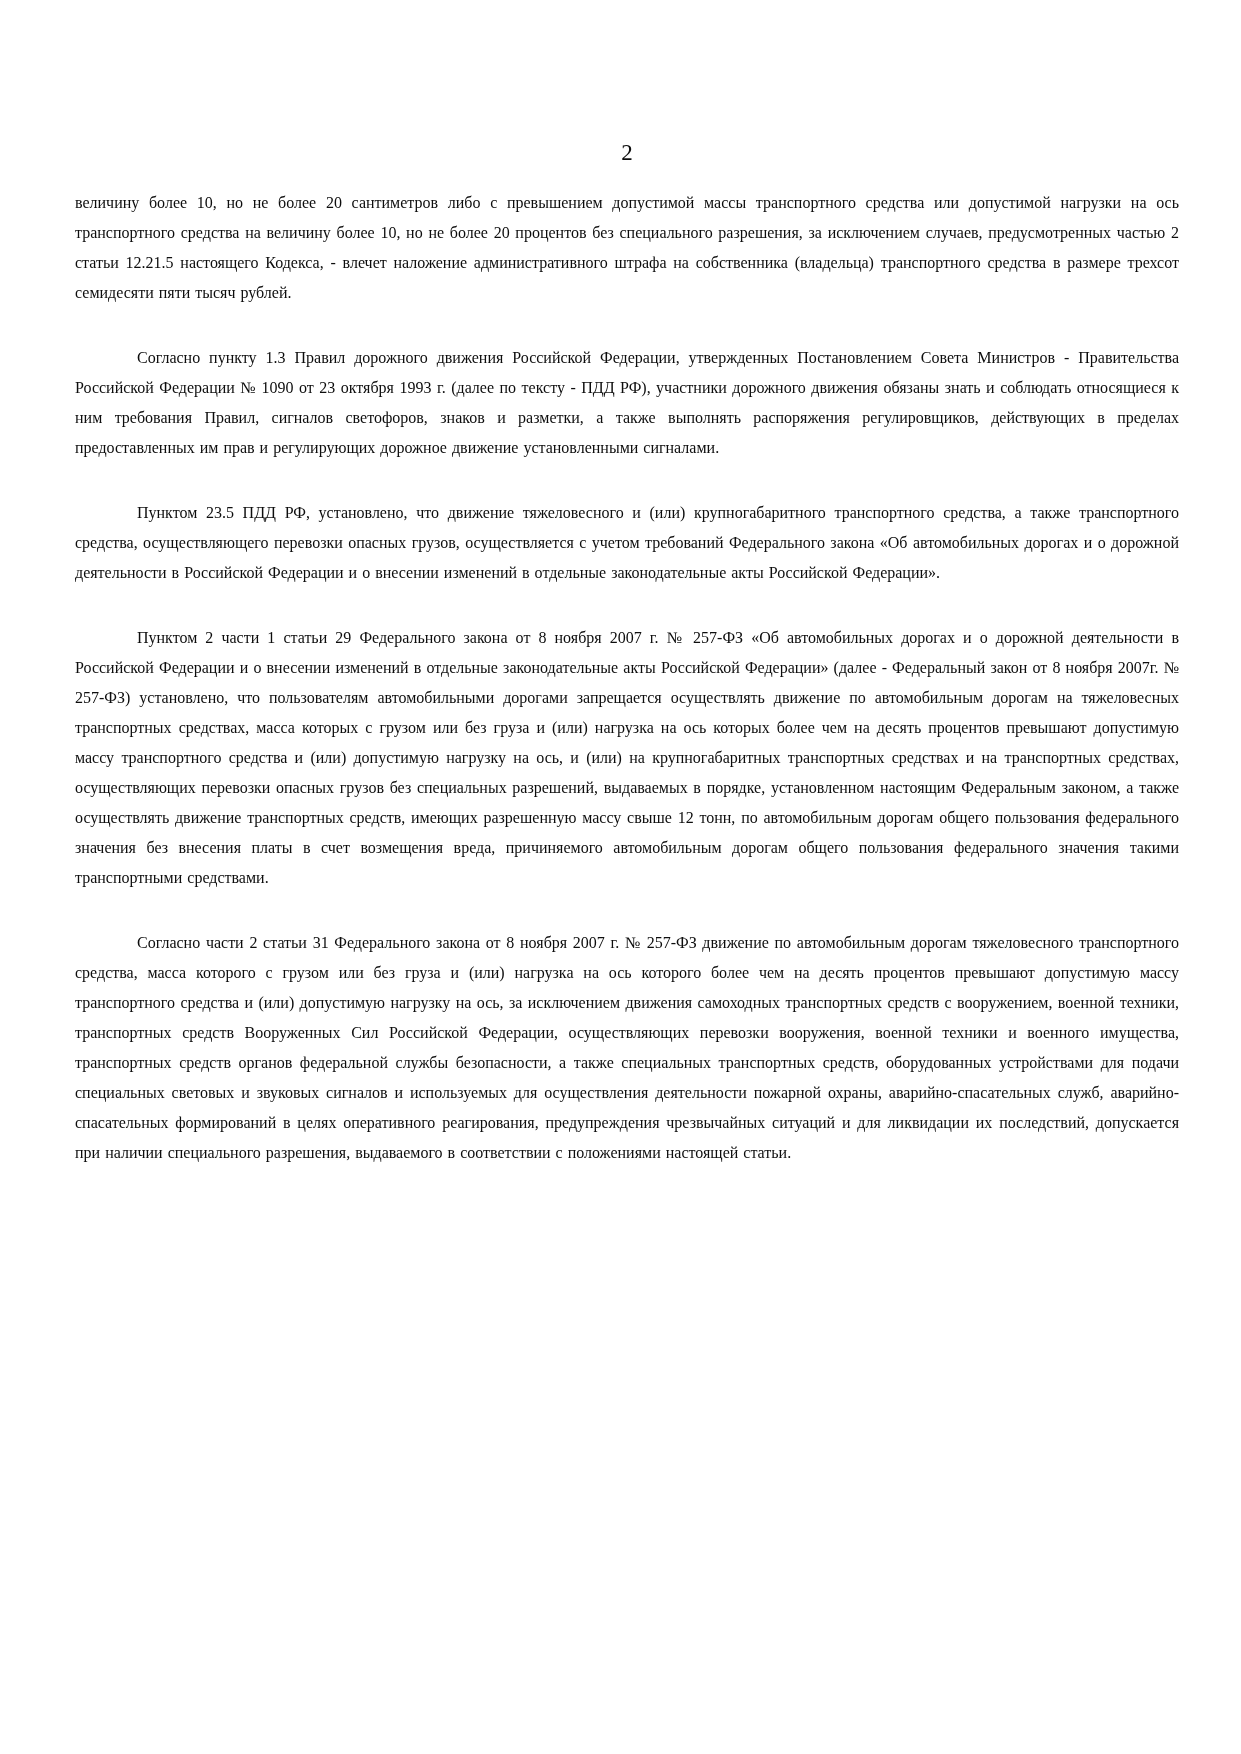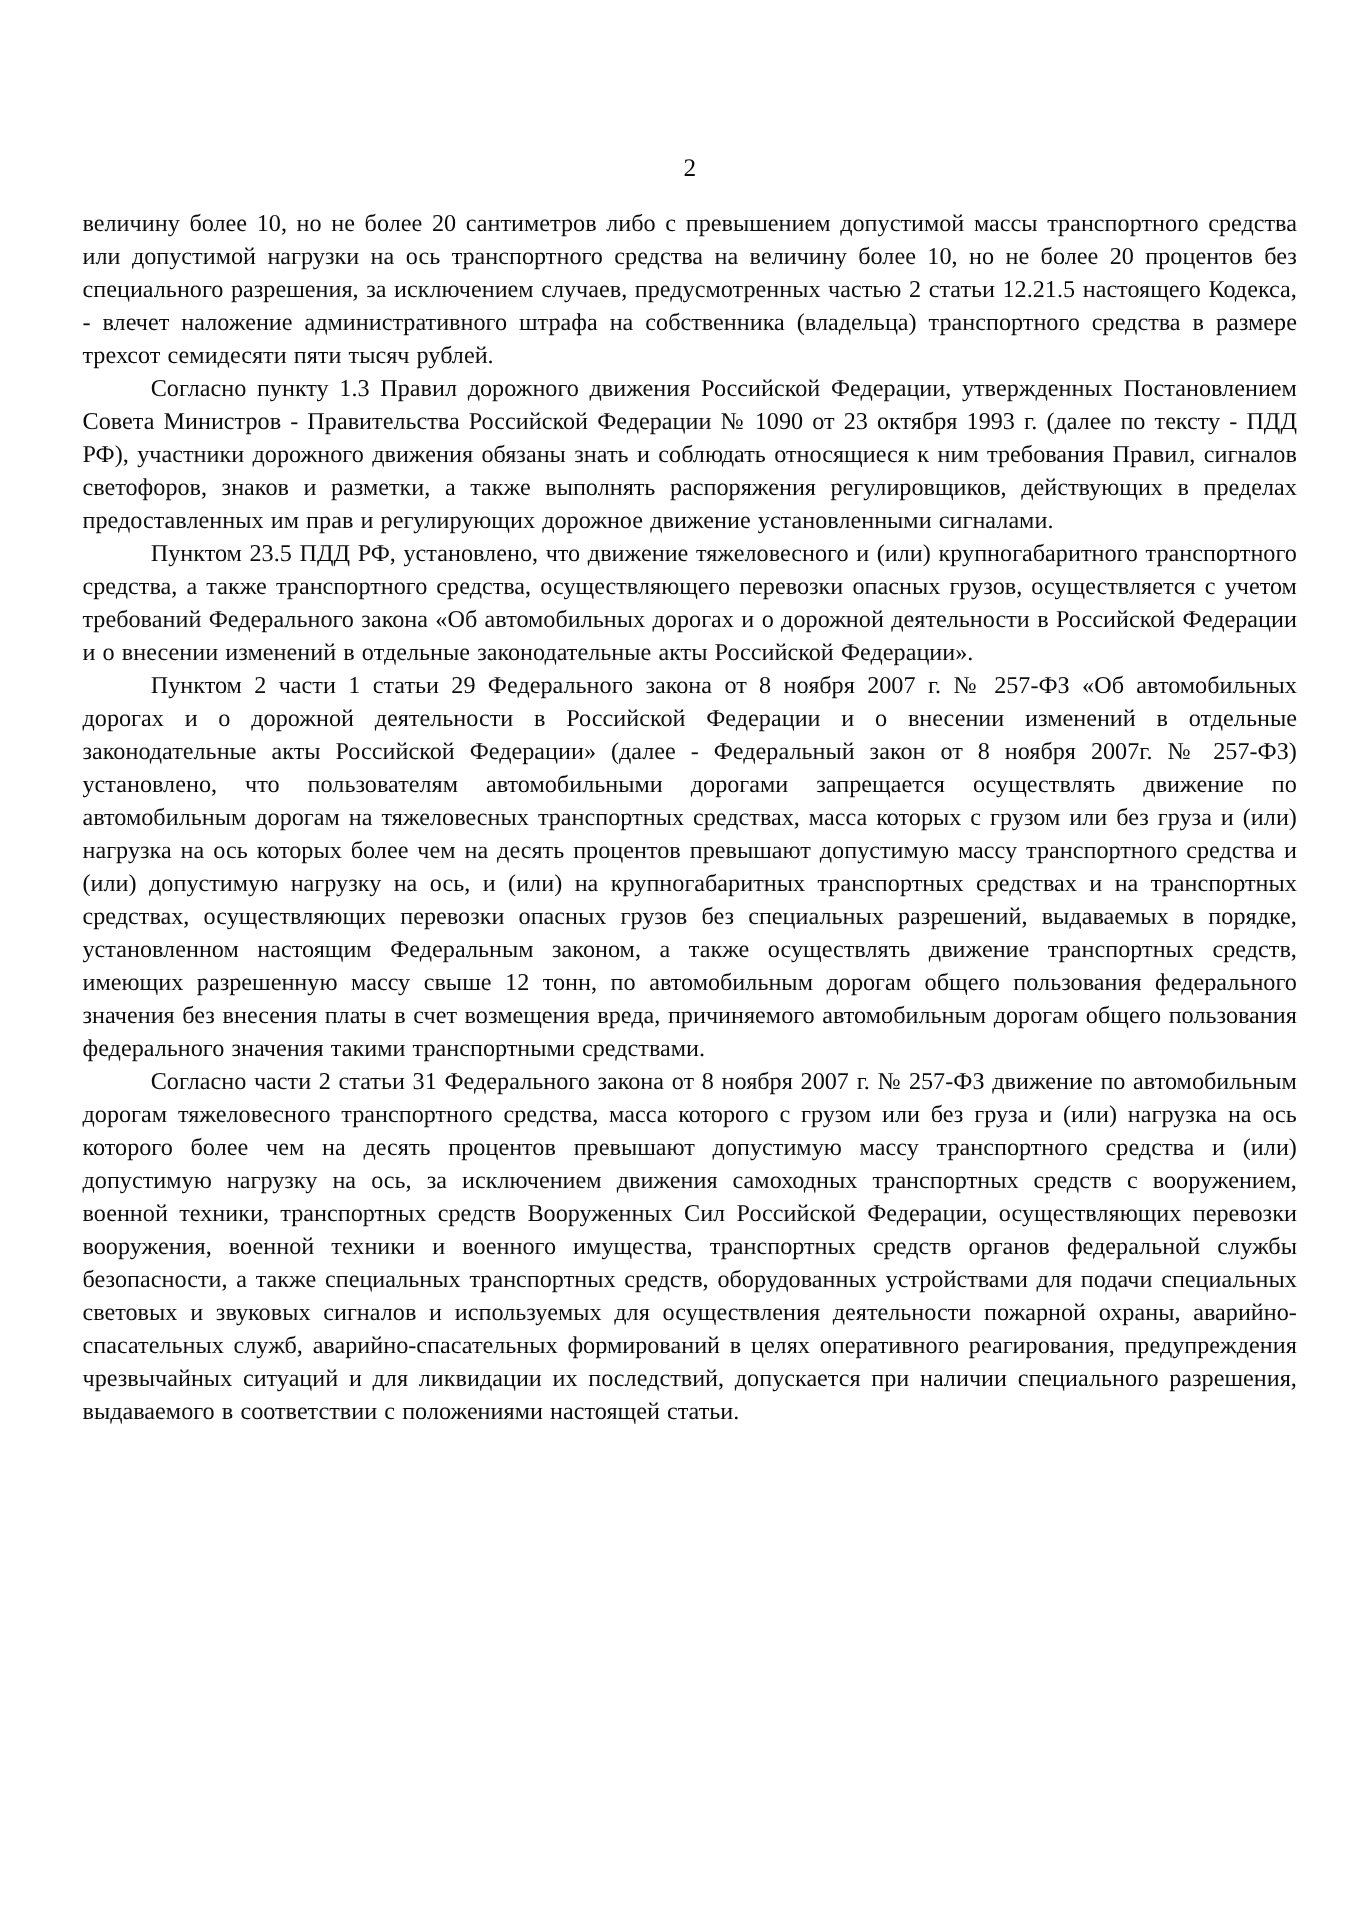--- a/index.html
+++ b/index.html
@@ -22,27 +22,28 @@
     overflow: hidden;
   }
   .page-number {
     text-align: center;
     font-size: 23px;
     line-height: 26px;
     margin: 0 0 22px 0;
   }
   .content p {
     margin: 0;
-    font-size: 22px;
+    font-size: 16px;
     line-height: 30px;
     text-align: justify;
     word-spacing: 1px;
   }
   .content p.indent {
     text-indent: 62px;
+    margin-top: 35px;
   }
 </style>
 </head>
 <body>
 
 <div class="page">
   <div class="page-number">2</div>
   <div class="content">
     <p>величину более 10, но не более 20 сантиметров либо с превышением допустимой массы транспортного средства или допустимой нагрузки на ось транспортного средства на величину более 10, но не более 20 процентов без специального разрешения, за исключением случаев, предусмотренных частью 2 статьи 12.21.5 настоящего Кодекса, - влечет наложение административного штрафа на собственника (владельца) транспортного средства в размере трехсот семидесяти пяти тысяч рублей.</p>
     <p class="indent">Согласно пункту 1.3 Правил дорожного движения Российской Федерации, утвержденных Постановлением Совета Министров - Правительства Российской Федерации № 1090 от 23 октября 1993 г. (далее по тексту - ПДД РФ), участники дорожного движения обязаны знать и соблюдать относящиеся к ним требования Правил, сигналов светофоров, знаков и разметки, а также выполнять распоряжения регулировщиков, действующих в пределах предоставленных им прав и регулирующих дорожное движение установленными сигналами.</p>

